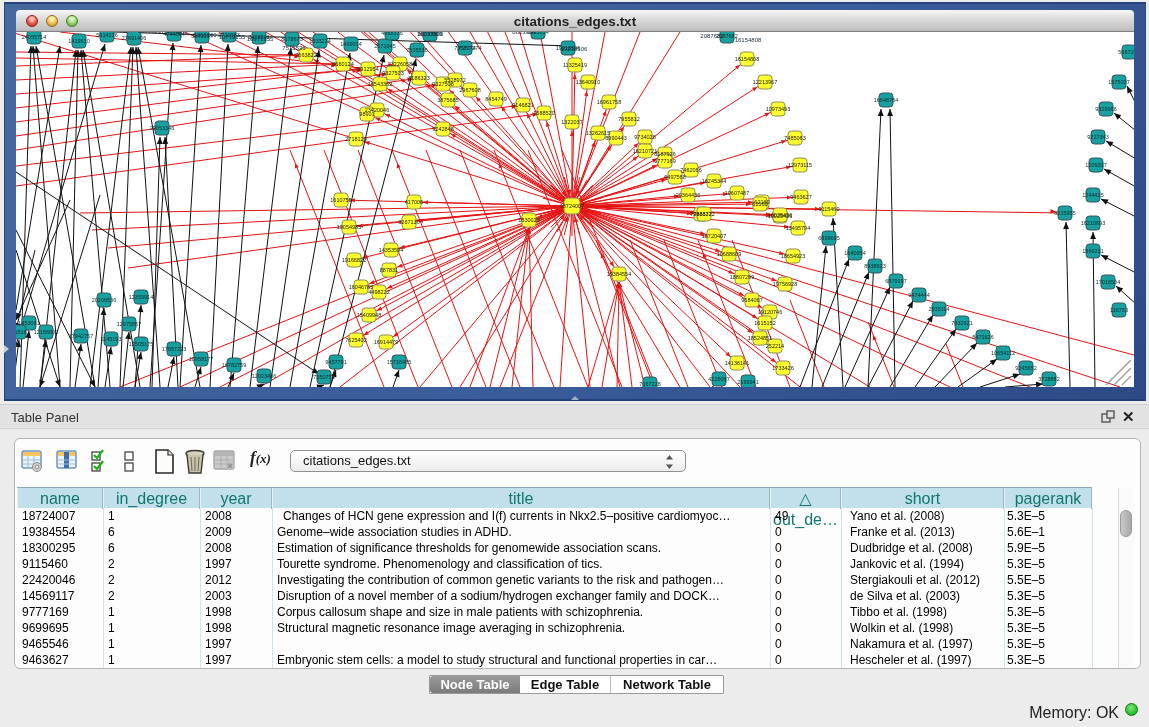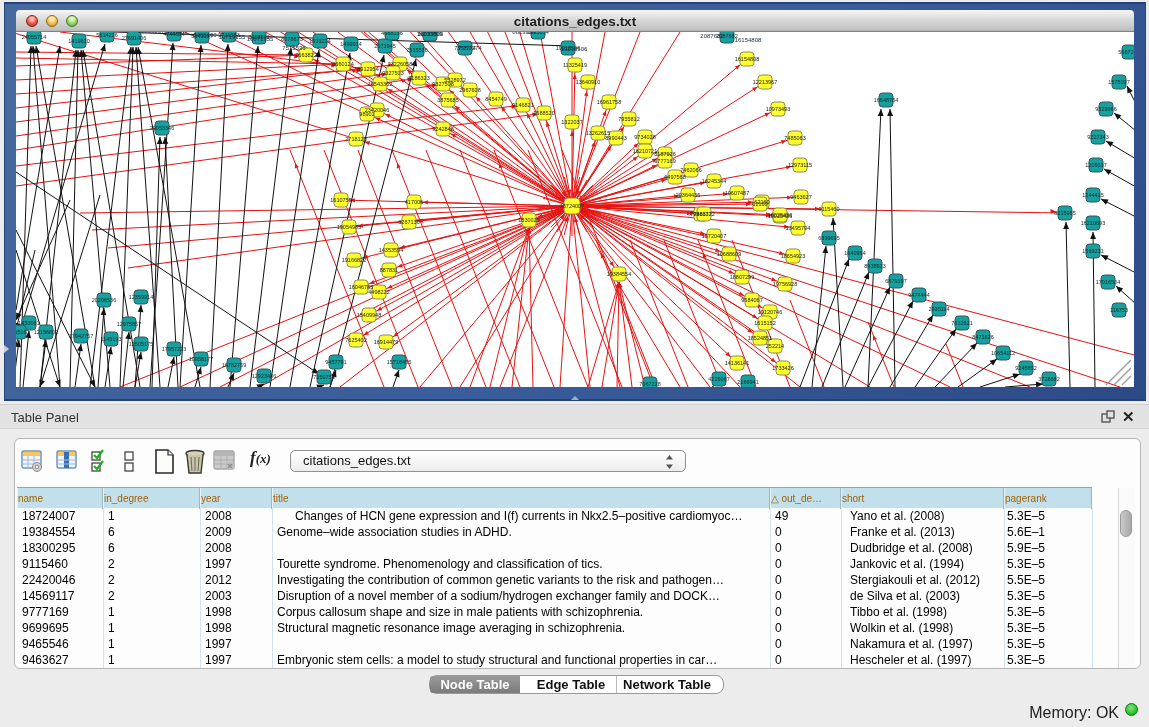--- a/index.html
+++ b/index.html
@@ -20,32 +20,32 @@
 #tph .t{position:absolute;left:11px;top:5px;font-size:13px;color:#333}
 #fico{position:absolute;left:1101px;top:5px;width:14px;height:14px}
 #xico{position:absolute;left:1122px;top:3px;font-size:15px;font-weight:bold;color:#222}
 
 #wp{position:absolute;left:14px;top:438px;width:1127px;height:231px;background:#fdfdfd;border:1px solid #b4b4b4;border-radius:6px}
 .tico{position:absolute;top:449px}
 #dd{position:absolute;left:290px;top:450px;width:396px;height:22px;background:linear-gradient(#fff,#ededed);border:1px solid #909090;border-radius:5px;font-size:13px;color:#111;line-height:20px;padding-left:12px}
 #dd .ar{position:absolute;right:10px;top:0;width:11px;height:22px}
 
 #thead{position:absolute;left:17px;top:487px;width:1075px;height:21px;background:#c1e0ec;border-top:1px solid #8aa8b8}
-.hc{position:absolute;top:0;height:21px;border-right:1px solid #9fb6c2;border-left:1px solid #e8f4fa;font-size:10px;color:#a16207;line-height:21px}
+.hc{position:absolute;top:0;height:21px;border-right:1px solid #9fb6c2;border-left:1px solid #e8f4fa;font-size:16px;color:#0f766e;text-align:center;line-height:21px}
 .tr{position:absolute;left:0;width:1149px;height:16px;font-size:12px;color:#000}
 .tr span{position:absolute;top:1px;white-space:nowrap}
 .vg{position:absolute;top:508px;height:160px;width:1px;background:#cfe4ee}
 
 #sbt{position:absolute;left:1118px;top:488px;width:17px;height:180px;background:#fafafa;border-left:1px solid #d8d8d8}
 #sbth{position:absolute;left:1120px;top:510px;width:12px;height:27px;border-radius:6px;background:linear-gradient(90deg,#c9c9c9,#a8a8a8);border:1px solid #9a9a9a}
 
-#tabs{position:absolute;left:429px;top:675px;width:295px;height:19px;border:1px solid #9a9a9a;border-radius:8px;background:#fff;font-size:13px;font-weight:bold}
+#tabs{position:absolute;left:429px;top:675px;width:295px;height:19px;border:1px solid #9a9a9a;border-radius:1px;background:#fff;font-size:13px;font-weight:bold}
 #tabs .seg{position:absolute;top:0;height:17px;text-align:center;line-height:17px;color:#111}
 #tabs #seg1{left:0;width:90px;background:linear-gradient(#9a9a9a,#7b7b7b);color:#fff;border-radius:3px 0 0 3px}
-#tabs #seg2{left:96px;width:91px;border-right:1px solid #bbb}
+#tabs #seg2{left:90px;width:91px;border-right:1px solid #bbb}
 #tabs #seg3{left:181px;width:112px}
 #mem{position:absolute;right:30px;top:704px;font-size:16px;color:#222}
 #memdot{position:absolute;right:11px;top:703px;width:13px;height:13px;border-radius:50%;background:radial-gradient(circle at 45% 35%,#7ee87e,#22bb22 70%,#149914);border:1px solid #117711}
 svg text{font-family:"Liberation Sans",sans-serif}
 </style></head><body>
 <div id="app">
 <div id="frame"></div>
 <div id="macwin">
   <div id="titlebar">
         <div class="light" id="lr"></div>
@@ -857,38 +857,39 @@
     <div class="vg" style="left:200px"></div>
     <div class="vg" style="left:272px"></div>
     <div class="vg" style="left:770px"></div>
     <div class="vg" style="left:841px"></div>
     <div class="vg" style="left:1004px"></div>
     <div class="vg" style="left:1092px"></div>
 <div class="tr" style="top:508px">
       <span style="left:22px">18724007</span>
       <span style="left:108px">1</span>
       <span style="left:205px">2008</span>
-      <span style="left:295px">Changes of HCN gene expression and I(f) currents in Nkx2.5–positive cardiomyoc…</span>
+      <span style="left:283px">Changes of HCN gene expression and I(f) currents in Nkx2.5–positive cardiomyoc…</span>
       <span style="left:775px">49</span>
       <span style="left:850px">Yano et al. (2008)</span>
       <span style="left:1007px">5.3E–5</span>
     </div>
     <div class="tr" style="top:524px">
       <span style="left:22px">19384554</span>
       <span style="left:108px">6</span>
       <span style="left:205px">2009</span>
       <span style="left:277px">Genome–wide association studies in ADHD.</span>
       <span style="left:775px">0</span>
       <span style="left:850px">Franke et al. (2013)</span>
       <span style="left:1007px">5.6E–1</span>
     </div>
     <div class="tr" style="top:540px">
       <span style="left:22px">18300295</span>
       <span style="left:108px">6</span>
       <span style="left:205px">2008</span>
+      <span style="left:277px">Estimation of significance thresholds for genomewide association scans.</span>
       <span style="left:775px">0</span>
       <span style="left:850px">Dudbridge et al. (2008)</span>
       <span style="left:1007px">5.9E–5</span>
     </div>
     <div class="tr" style="top:556px">
       <span style="left:22px">9115460</span>
       <span style="left:108px">2</span>
       <span style="left:205px">1997</span>
       <span style="left:277px">Tourette syndrome. Phenomenology and classification of tics.</span>
       <span style="left:775px">0</span>

